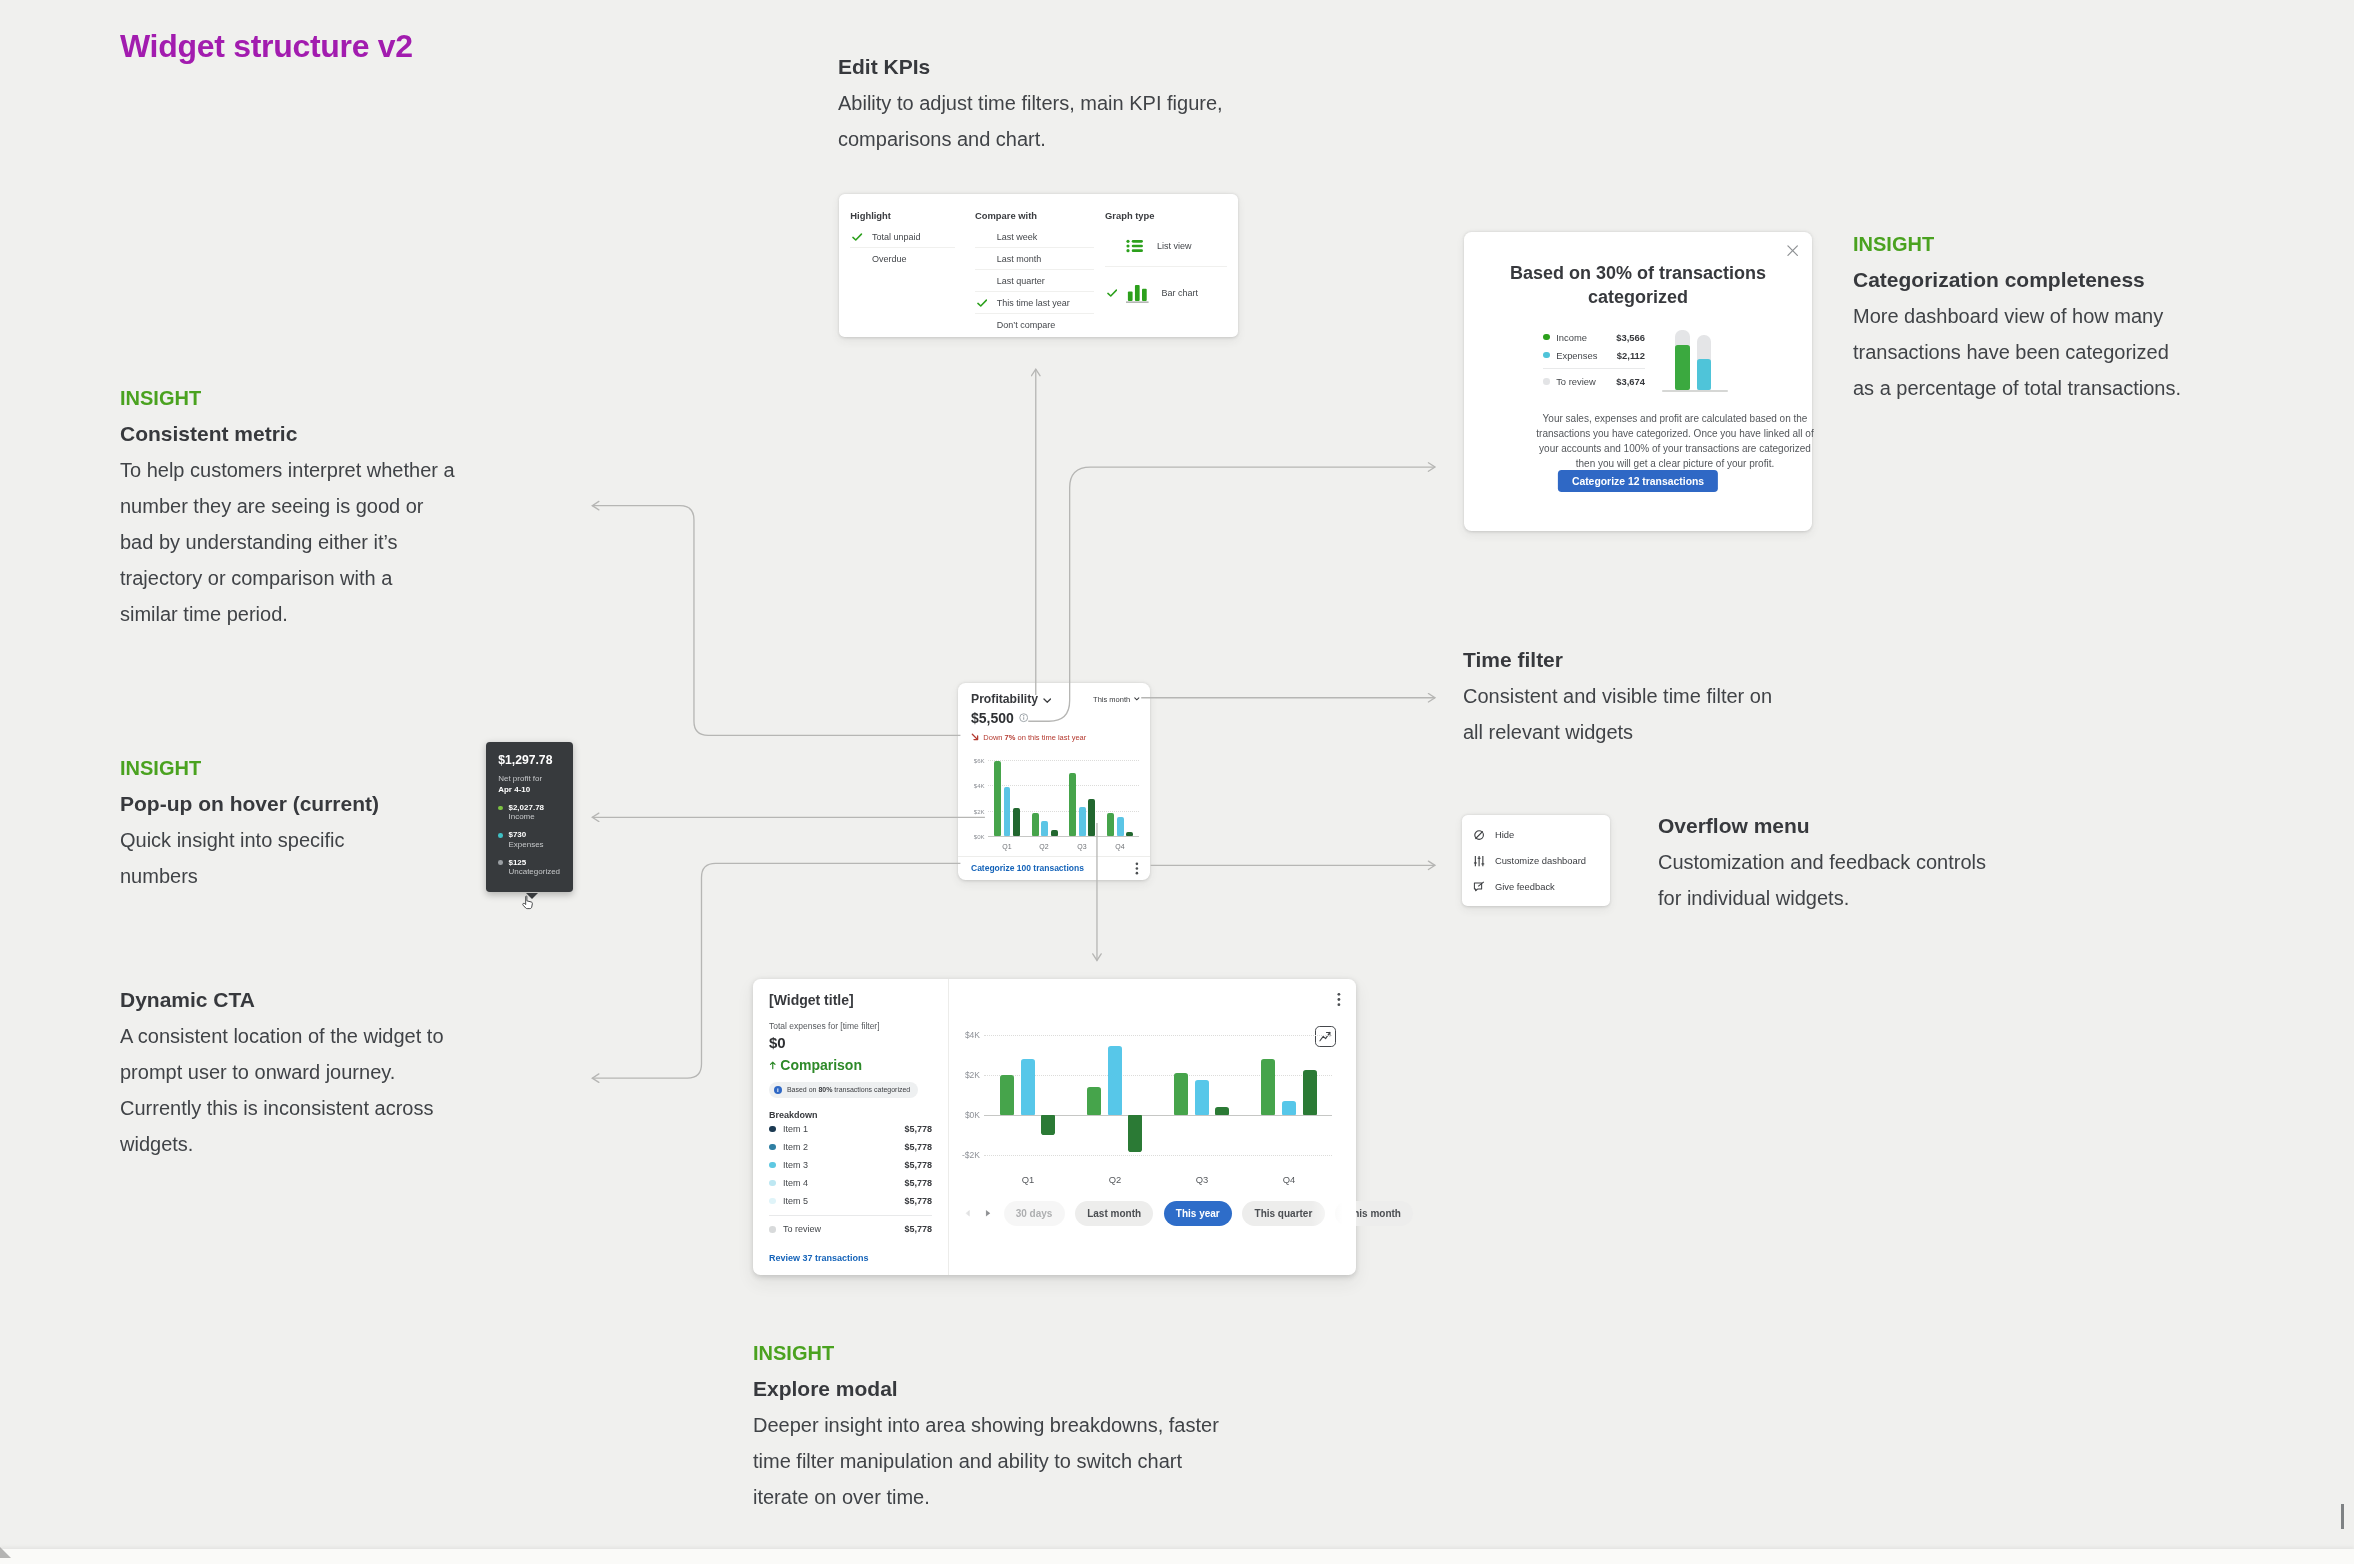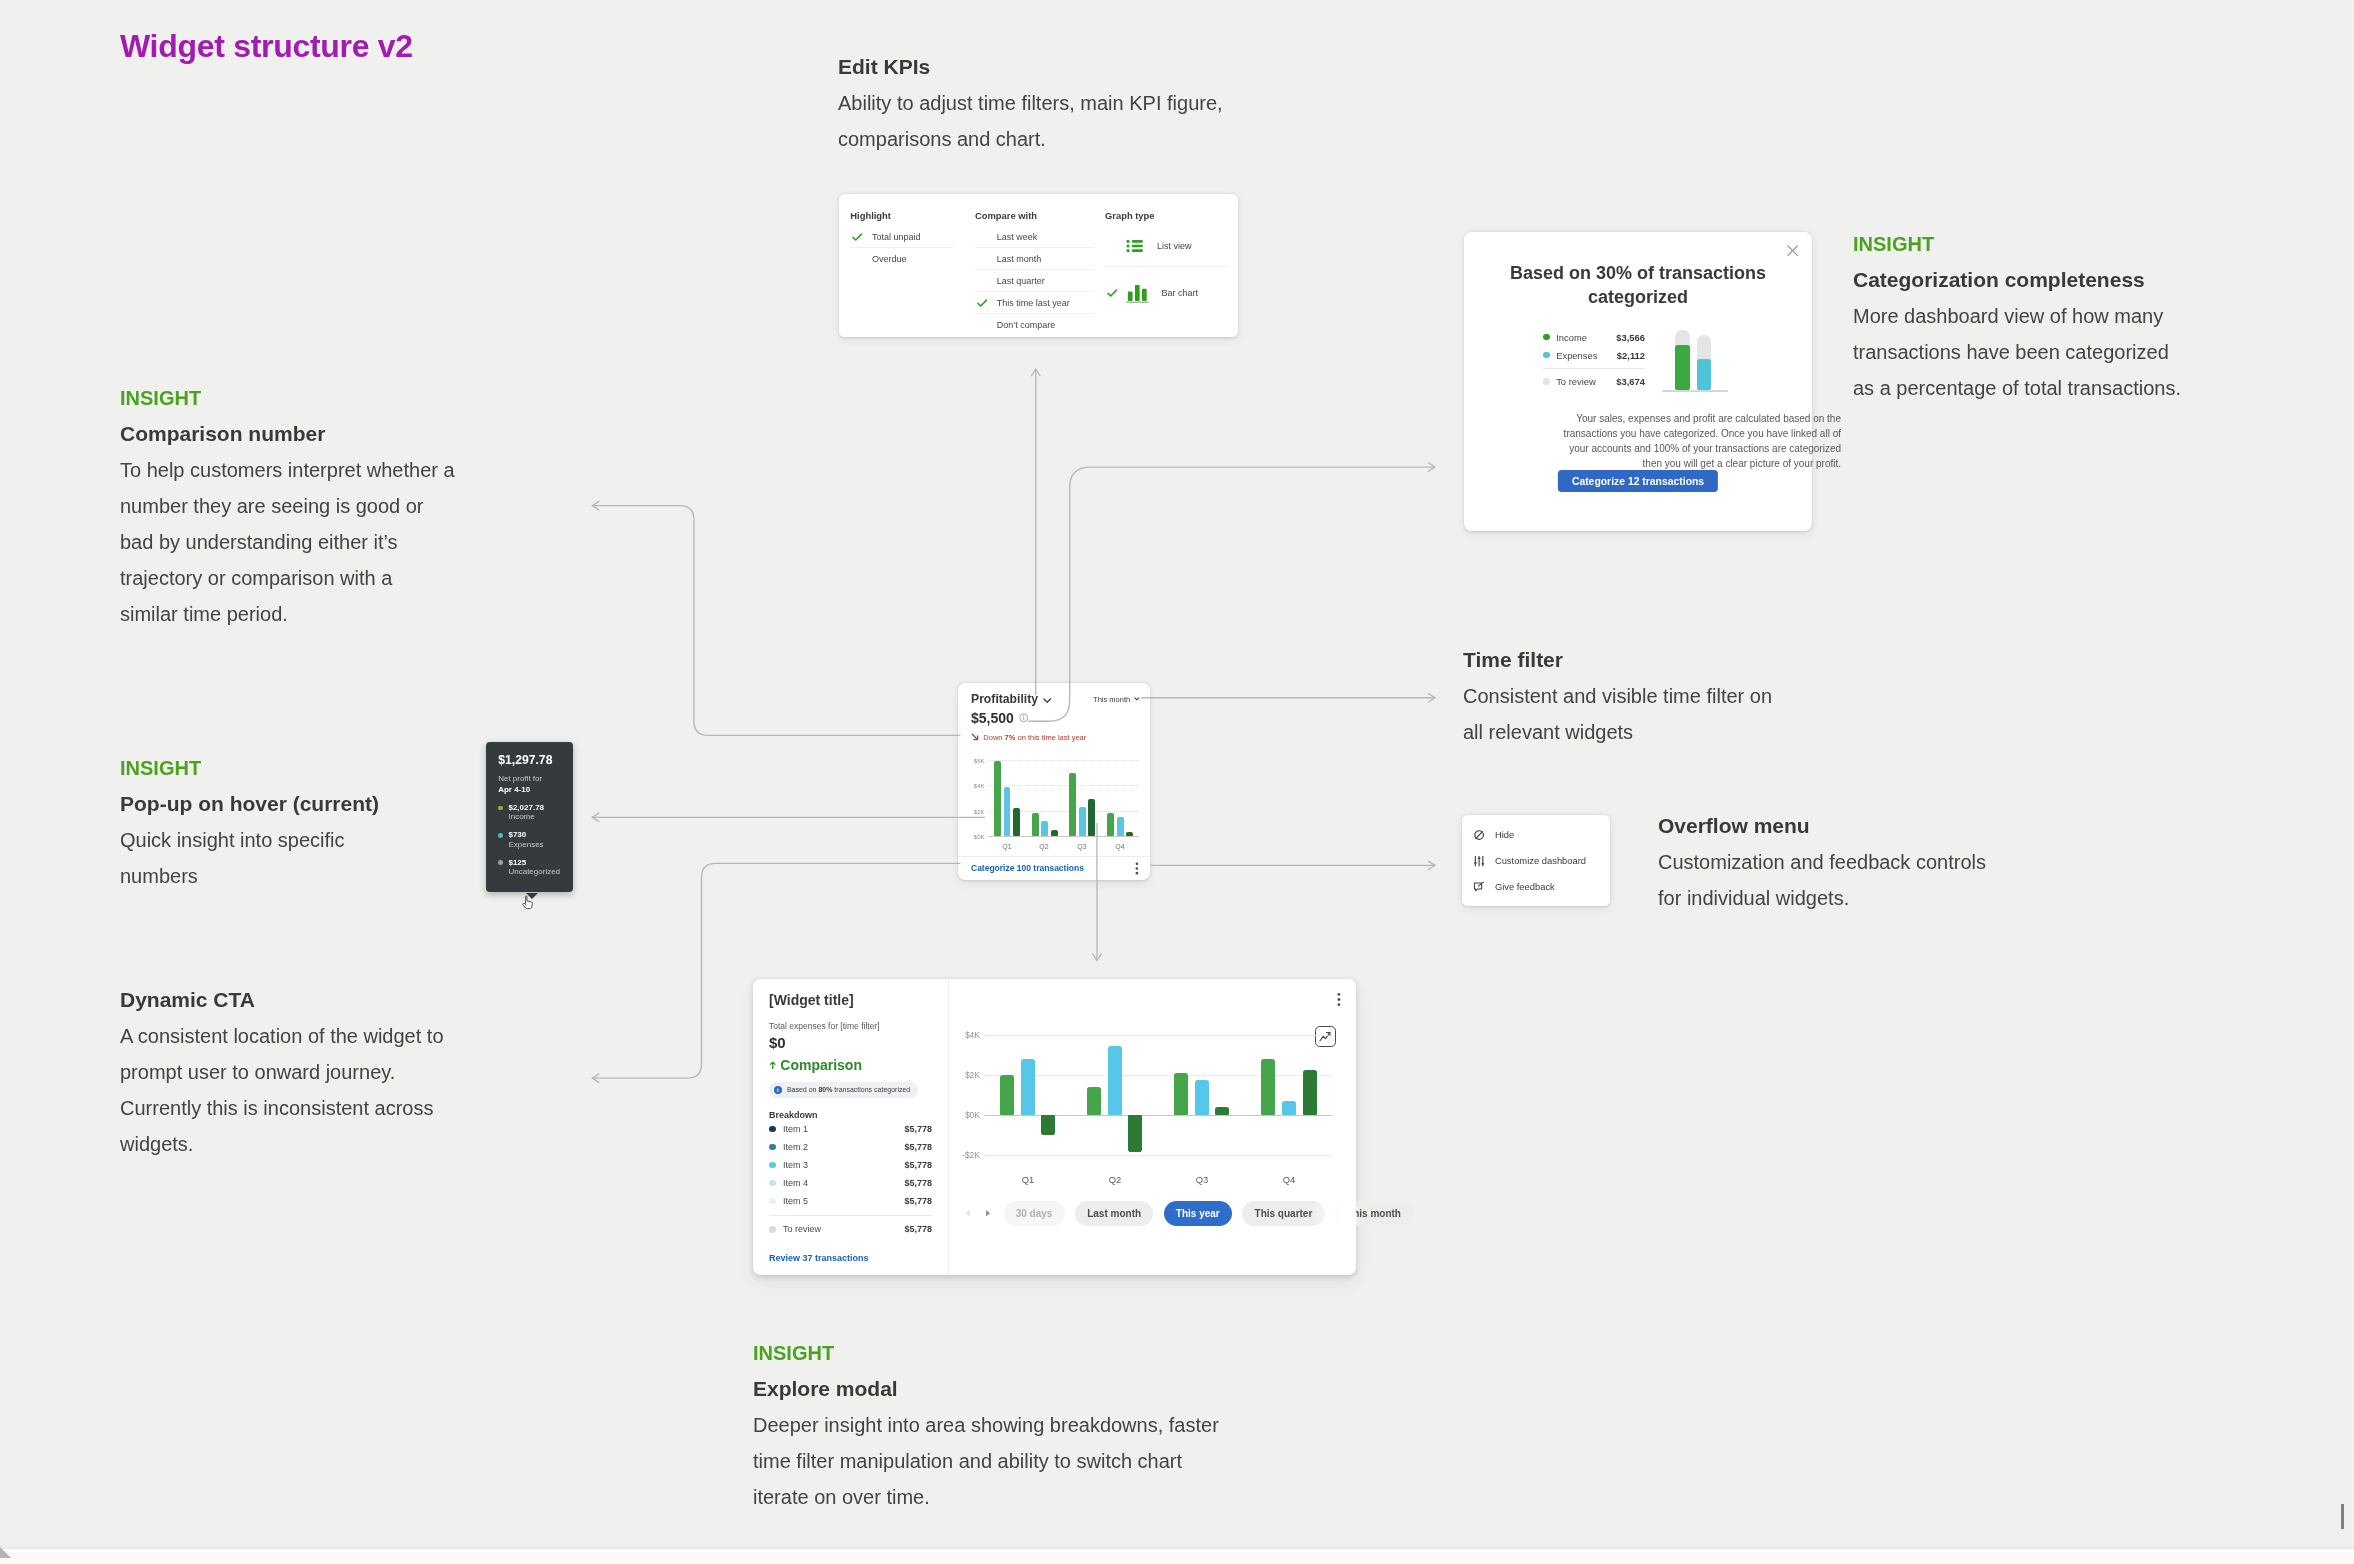--- a/index.html
+++ b/index.html
@@ -52,21 +52,21 @@
   .cat-legend{position:absolute;left:79px;top:96px;width:102px;}
   .leg-row{display:flex;align-items:center;height:18px;}
   .leg-dot{width:6.6px;height:6.6px;border-radius:50%;flex:none;}
   .leg-lab{font-size:9.4px;color:#44474b;margin-left:6.6px;}
   .leg-val{margin-left:auto;font-size:9.4px;font-weight:600;color:#37393d;}
   .leg-div{border-top:0.9px solid #e8e9ea;margin:3.8px 0;}
   .cat-mini{position:absolute;left:198px;top:94px;width:66px;height:66px;}
   .scol{position:absolute;bottom:1.9px;border-radius:6.6px 6.6px 1.9px 1.9px;overflow:hidden;}
   .sfill{position:absolute;bottom:0;left:0;right:0;border-radius:2.8px 2.8px 0 0;}
   .mini-base{position:absolute;bottom:0;left:0;right:0;height:1.9px;background:#d6d7d5;border-radius:0.9px;}
-  .cat-body{position:absolute;top:179px;left:0;width:348px;text-align:right;
+  .cat-body{position:absolute;top:179px;left:8px;width:348px;text-align:center;
             font-size:10px;line-height:15px;color:#54575b;padding-left:29px;}
   .cat-btn{position:absolute;top:238px;left:50%;transform:translateX(-50%);
            background:#2f68c5;color:#fff;font-size:10.4px;font-weight:700;
            padding:5.6px 14px;border-radius:3.8px;border:none;cursor:pointer;white-space:nowrap;
            font-family:inherit;}
 
   
   .tooltip{position:absolute;left:486px;top:742px;width:87px;height:150px;z-index:25;
            background:#373a3d;border-radius:3.8px;box-shadow:0 2.8px 7.5px rgba(0,0,0,.25);
            padding:11.3px 0 0 12.2px;box-sizing:border-box;}
@@ -197,21 +197,21 @@
   <div class="ann" style="left:1853px;top:226px;">
     <div class="tag">INSIGHT</div>
     <div class="head">Categorization completeness</div>
     <div>More dashboard view of how many</div>
     <div>transactions have been categorized</div>
     <div>as a percentage of total transactions.</div>
   </div>
 
   <div class="ann" style="left:120px;top:380px;">
     <div class="tag">INSIGHT</div>
-    <div class="head">Comparison number</div>
+    <div class="head">Consistent metric</div>
     <div>To help customers interpret whether a</div>
     <div>number they are seeing is good or</div>
     <div>bad by understanding either it’s</div>
     <div>trajectory or comparison with a</div>
     <div>similar time period.</div>
   </div>
 
   <div class="ann" style="left:120px;top:750px;">
     <div class="tag">INSIGHT</div>
     <div class="head">Pop-up on hover (current)</div>

